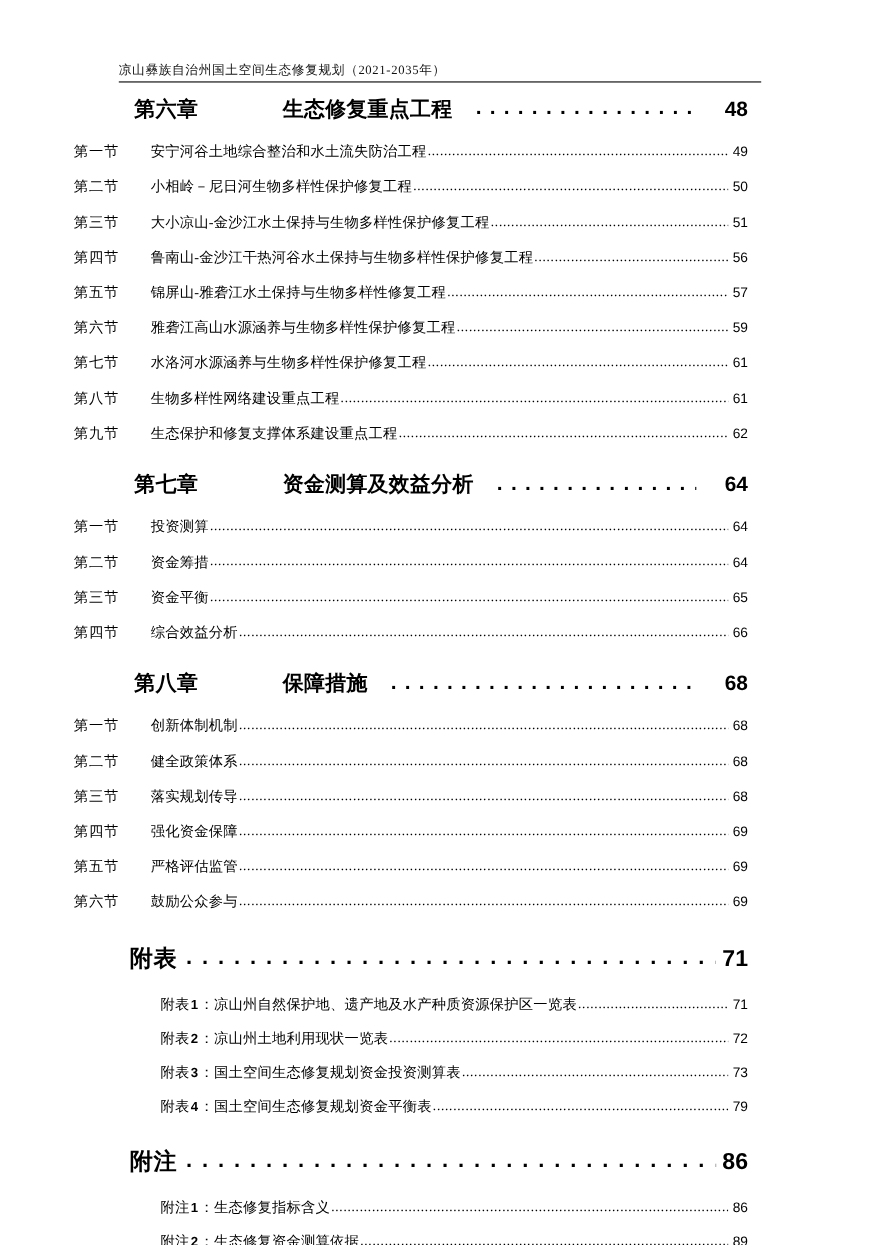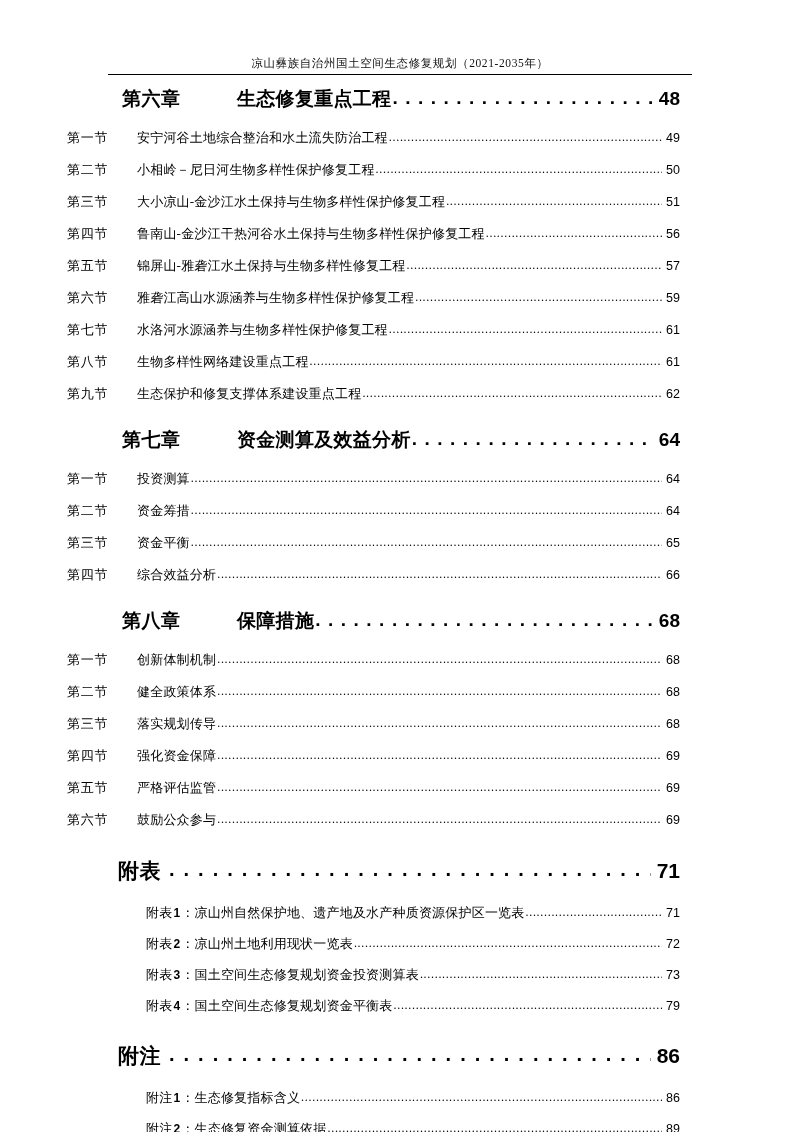--- a/index.html
+++ b/index.html
@@ -23,21 +23,20 @@
     height: 1132px;
     background: #fff;
   }
 
   
   .running-header {
     position: absolute;
     left: 108px;
     top: 56px;
     width: 584px;
-    text-align: center;
     font-family: "Liberation Serif", "DejaVu Serif", serif;
     font-size: 11.5px;
     letter-spacing: 0.6px;
     color: #111;
     white-space: nowrap;
   }
   .header-rule {
     position: absolute;
     left: 108px;
     top: 74px;
@@ -63,20 +62,21 @@
 
   
   .row.chapter {
     padding-left: 122px;
     padding-right: 120px;
     height: 43px;
     font-family: "Liberation Sans", "DejaVu Sans", sans-serif;
     font-weight: bold;
     font-size: 19px;
     color: #000;
+    gap: 20px;
   }
   .row.chapter .lbl {
     width: 115px;
     flex: 0 0 115px;
     white-space: nowrap;
     letter-spacing: 0.5px;
   }
   .row.chapter .ttl {
     white-space: nowrap;
     letter-spacing: 0.3px;

